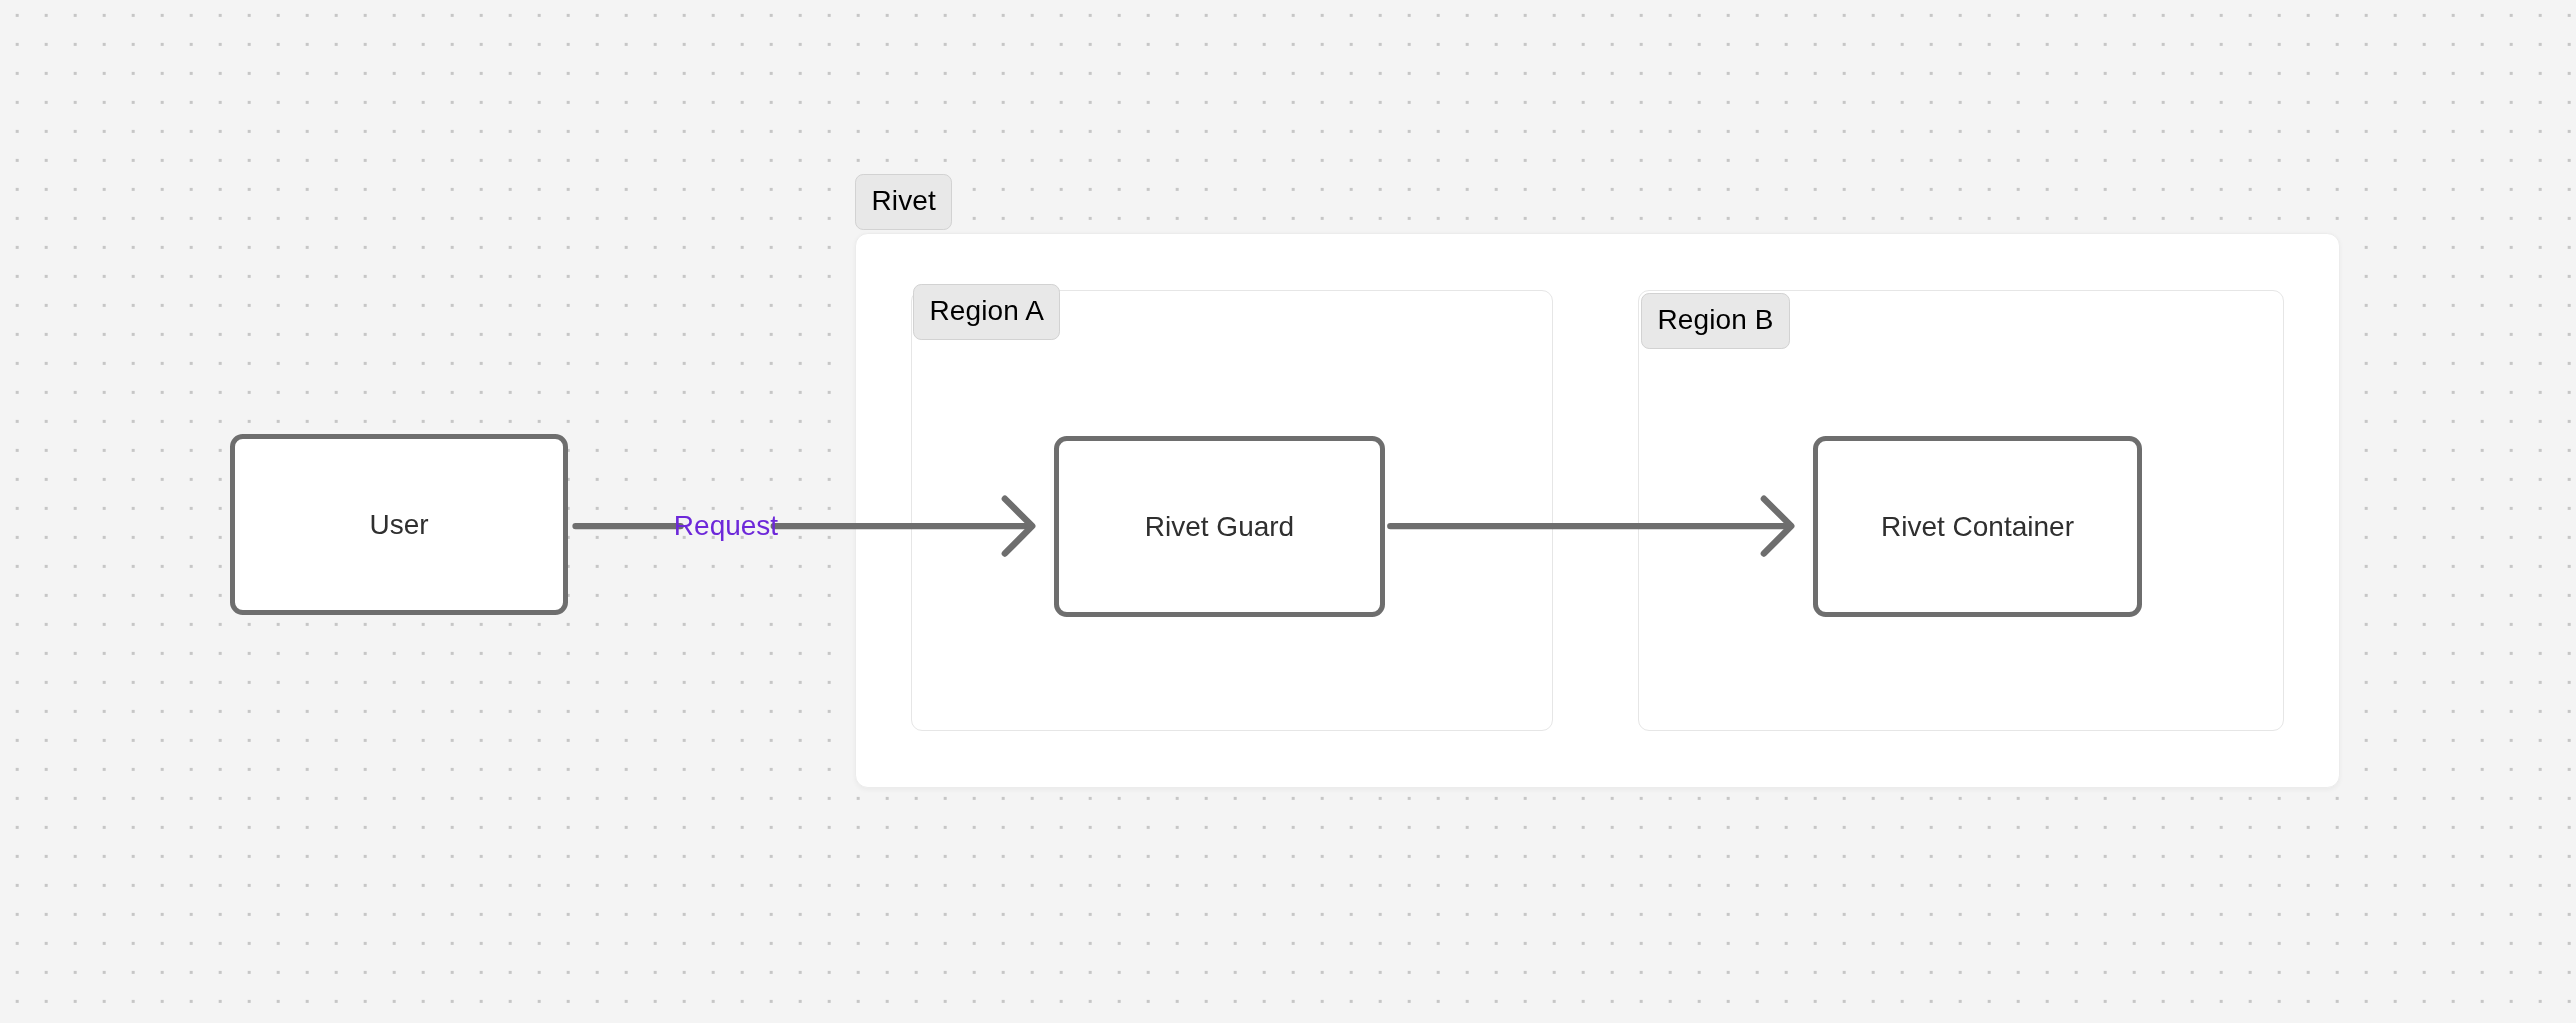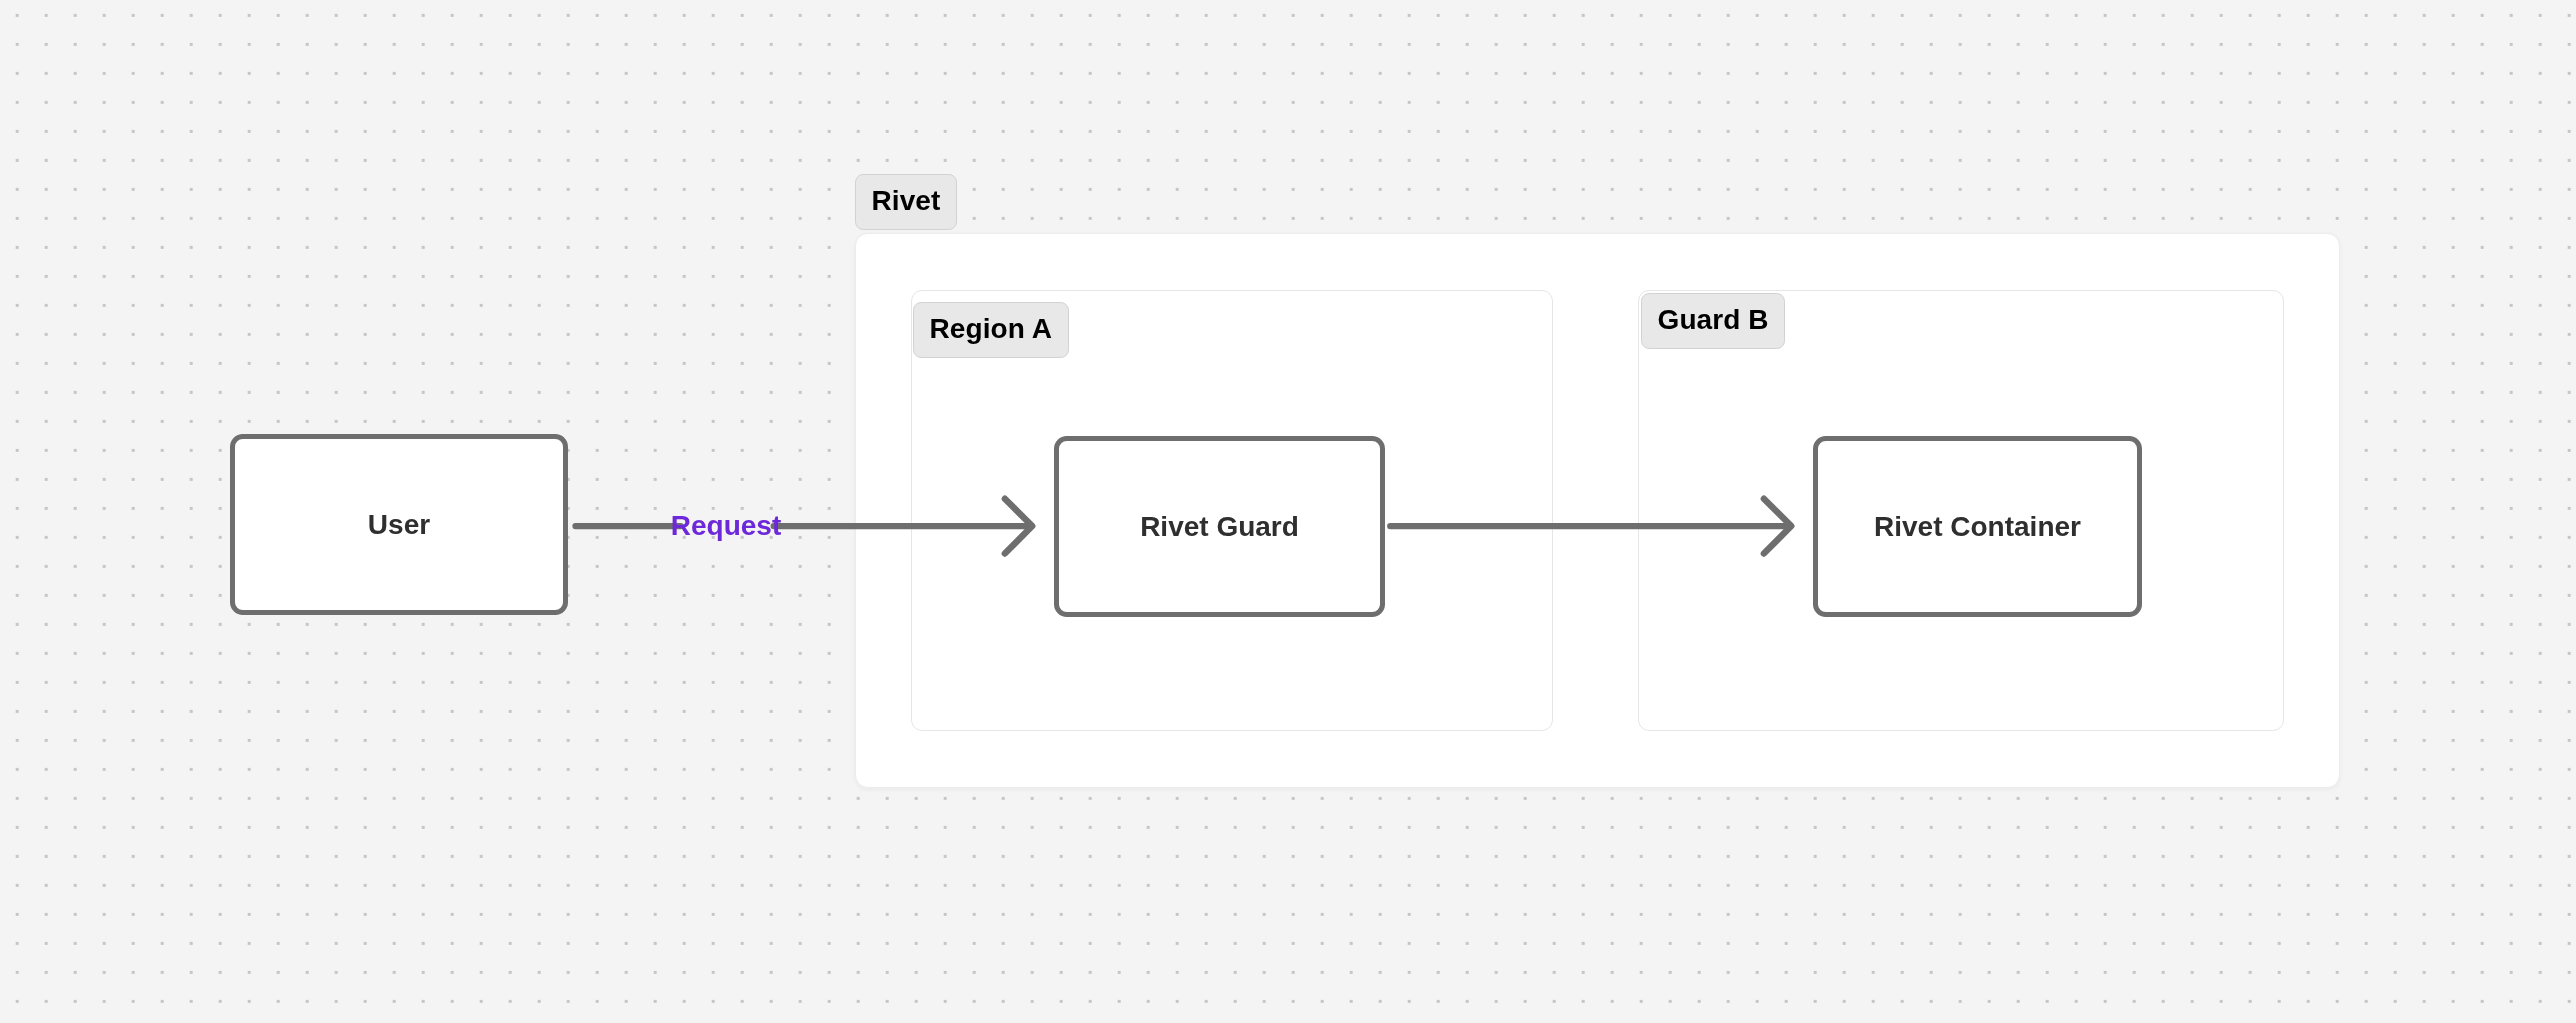--- a/index.html
+++ b/index.html
@@ -17,21 +17,20 @@
     background-size: 29px 29px;
     background-position: 2.7px 0.9px;
     position: relative;
   }
 
   #canvas {
     position: absolute;
     inset: 0;
     width: 2444px;
     height: 1023px;
-    font-weight: bold;
   }
 
   
   .group-outer {
     position: absolute;
     left: 855px;
     top: 233px;
     width: 1485px;
     height: 555px;
     background: #ffffff;
@@ -62,21 +61,21 @@
     border: 0.9px solid #d2d2d2;
     border-radius: 8.2px;
     color: #000000;
     font-size: 28px;
     line-height: 1;
     padding: 12px 15.5px 13.7px 15.5px;
     white-space: nowrap;
     letter-spacing: 0.1px;
   }
   .badge-rivet    { left: 855px;  top: 174px; }
-  .badge-region-a { left: 913px; top: 302px; }
+  .badge-region-a { left: 913px; top: 284px; }
   .badge-region-b { left: 1641px; top: 293px; }
 
   
   .node {
     position: absolute;
     display: flex;
     align-items: center;
     justify-content: center;
     background: #ffffff;
     border: 5.5px solid #6e6e6e;
@@ -147,21 +146,21 @@
     <g>
       <line class="edge-line" x1="1522" y1="576" x2="1953" y2="576"></line>
       <polyline class="edge-head" points="1931,546 1961,576 1931,606"></polyline>
     </g>
   </svg>
 
   <div class="group-badge badge-rivet">Rivet</div>
 
   <div class="group-badge badge-region-a">Region A</div>
 
-  <div class="group-badge badge-region-b">Guard B</div>
+  <div class="group-badge badge-region-b">Region B</div>
 
   <div class="node node-guard">
     <span>Rivet Guard</span>
   </div>
 
   <div class="node node-user">
     <span>User</span>
   </div>
 
   <div class="node node-container">

